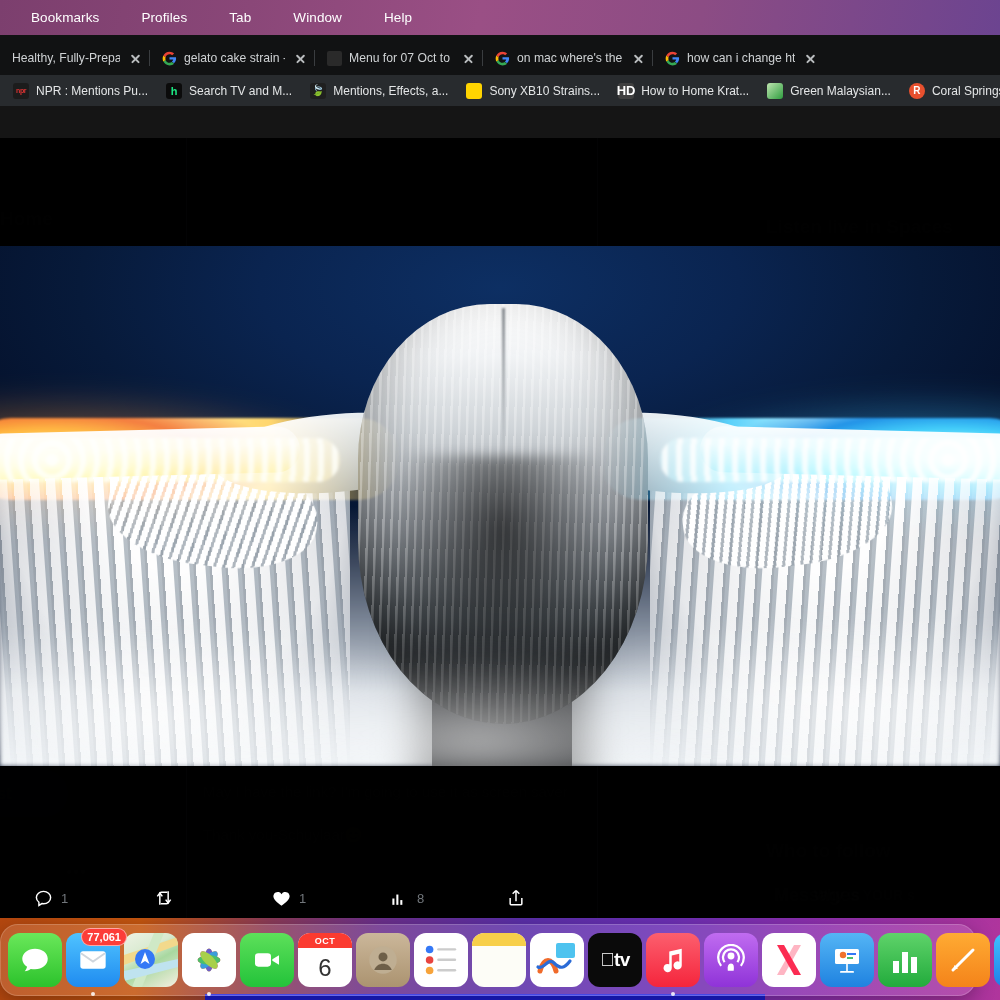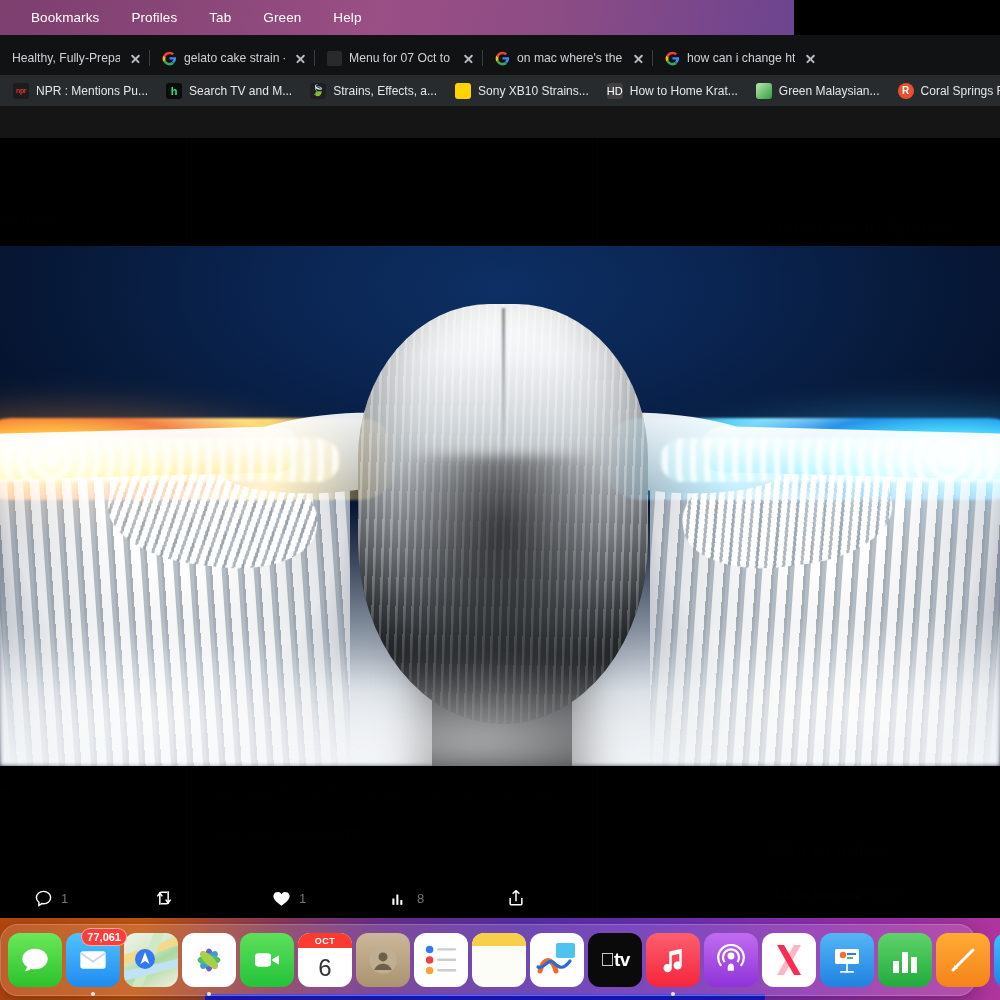--- a/index.html
+++ b/index.html
@@ -3,23 +3,23 @@
 <meta charset="utf-8">
 <style>
   * { margin:0; padding:0; box-sizing:border-box; }
   html,body { width:1000px; height:1000px; overflow:hidden; background:#000; }
   body { font-family:"Liberation Sans", sans-serif; }
 
   #root { position:relative; width:1000px; height:1000px; overflow:hidden; }
 
   
   .menubar{
-    position:absolute; left:0; top:0; width:794px; height:35px;
+    position:absolute; left:0; top:0; width:1000px; height:35px;
     background:linear-gradient(100deg,#7c3f6e 0%,#8a4778 25%,#9a4f85 48%,#8c4c84 70%,#6c4490 100%);
-    display:flex; align-items:center; gap:6px; padding-left:18px;
+    display:flex; align-items:center; gap:16px; padding-left:18px;
     z-index:40;
   }
   .menubar .mi{ color:#fff; font-size:13.5px; padding:0 13px; letter-spacing:.1px; }
 
   
   .chrome{
     position:absolute; left:0; top:35px; width:1000px; height:103px;
     background:#151515; z-index:35;
   }
   .tabstrip{ position:relative; height:40px; background:#111213; display:flex; align-items:flex-end; }
@@ -279,21 +279,21 @@
 </style>
 </head>
 <body>
 
 <div id="root">
 
   <div class="menubar">
     <span class="mi">Bookmarks</span>
     <span class="mi">Profiles</span>
     <span class="mi">Tab</span>
-    <span class="mi">Green</span>
+    <span class="mi">Window</span>
     <span class="mi">Help</span>
   </div>
 
   <div class="chrome">
 
     <div class="tabstrip">
 
       <div class="tab" style="width:150px">
         <span class="tab-title">Healthy, Fully-Prepar</span>
         <span class="tabclose"></span>
@@ -349,28 +349,28 @@
       <div class="bm">
         <span class="bmicon" style="background:#1c1c1c;display:flex;align-items:center;justify-content:center;font-size:7px;color:#d33;font-weight:700;letter-spacing:-.5px">npr</span>
         <span>NPR : Mentions Pu...</span>
       </div>
       <div class="bm">
         <span class="bmicon" style="background:#0b0b0b;display:flex;align-items:center;justify-content:center;font-size:11px;color:#1ce783;font-weight:700">h</span>
         <span>Search TV and M...</span>
       </div>
       <div class="bm">
         <span class="bmicon" style="background:#1f1f1f;display:flex;align-items:center;justify-content:center;font-size:11px">🍃</span>
-        <span>Strains, Effects, a...</span>
+        <span>Mentions, Effects, a...</span>
       </div>
       <div class="bm">
         <span class="bmicon" style="background:#ffd400;border-radius:3px"></span>
         <span>Sony XB10 Strains...</span>
       </div>
       <div class="bm">
-        <span class="bmicon" style="background:#404040;display:flex;align-items:center;justify-content:center;font-size:11px;color:#fff;font-weight:400">HD</span>
+        <span class="bmicon" style="background:#404040;display:flex;align-items:center;justify-content:center;font-size:13px;color:#fff;font-weight:700">HD</span>
         <span>How to Home Krat...</span>
       </div>
       <div class="bm">
         <span class="bmicon" style="background:linear-gradient(135deg,#bfe5b0,#2f9e3f)"></span>
         <span>Green Malaysian...</span>
       </div>
       <div class="bm">
         <span class="bmicon" style="background:#e8502e;border-radius:50%;display:flex;align-items:center;justify-content:center;font-size:10px;color:#fff;font-weight:700">R</span>
         <span>Coral Springs FL...</span>
       </div>

